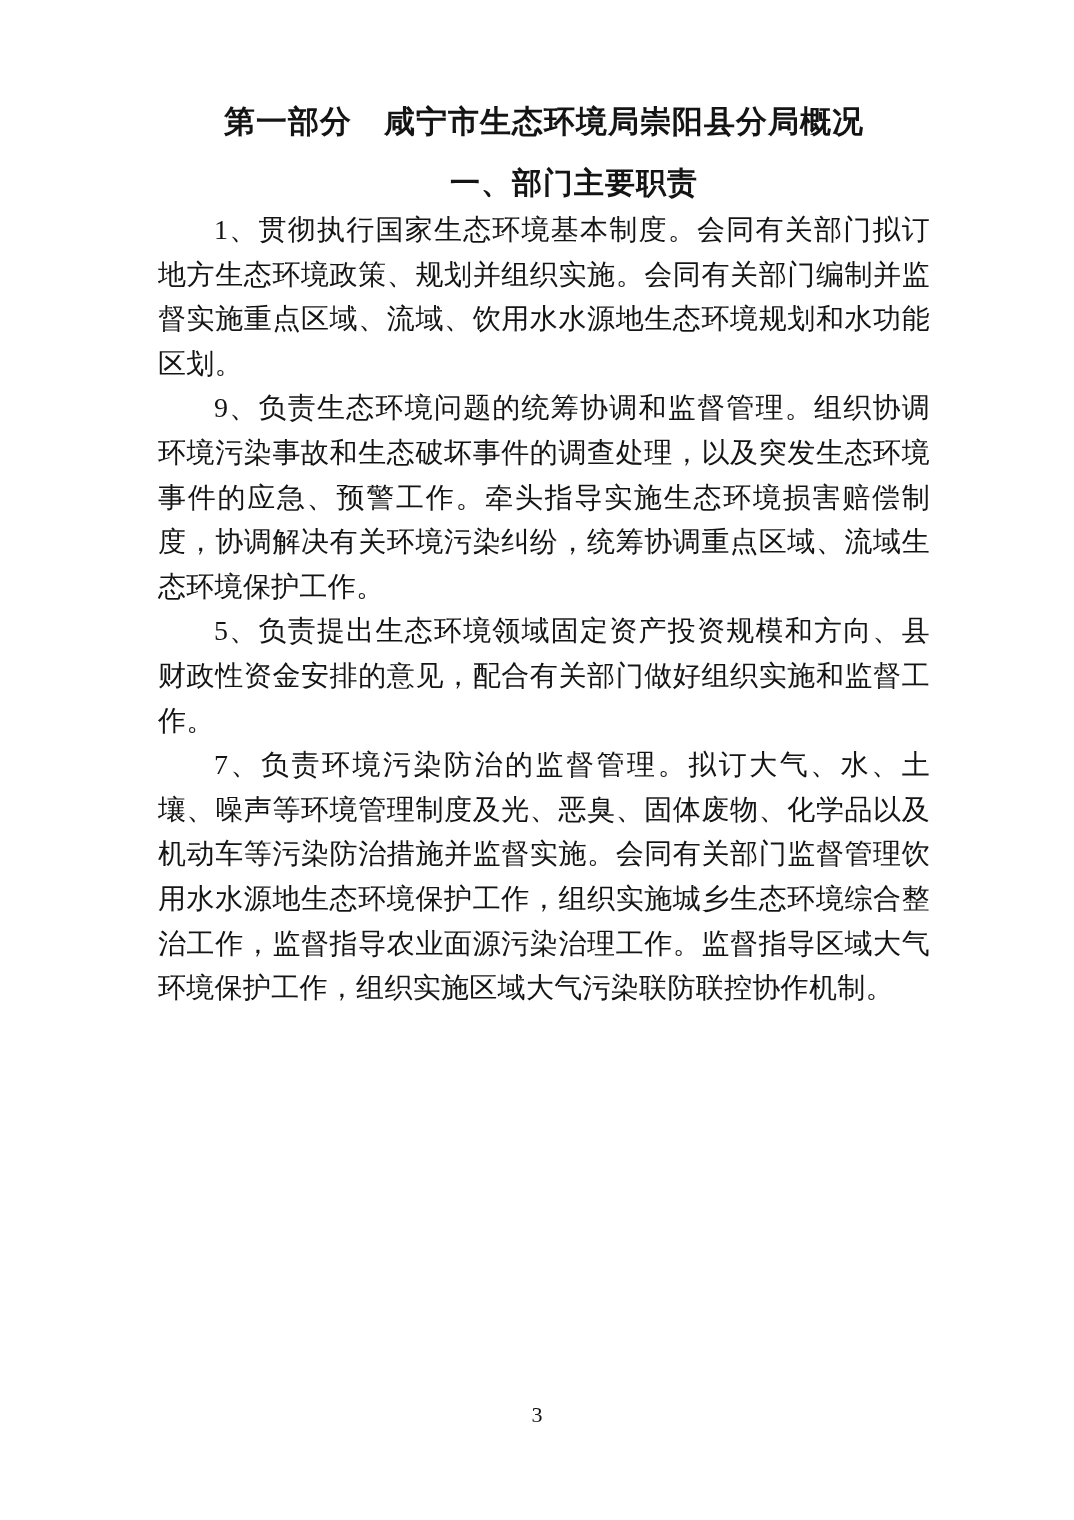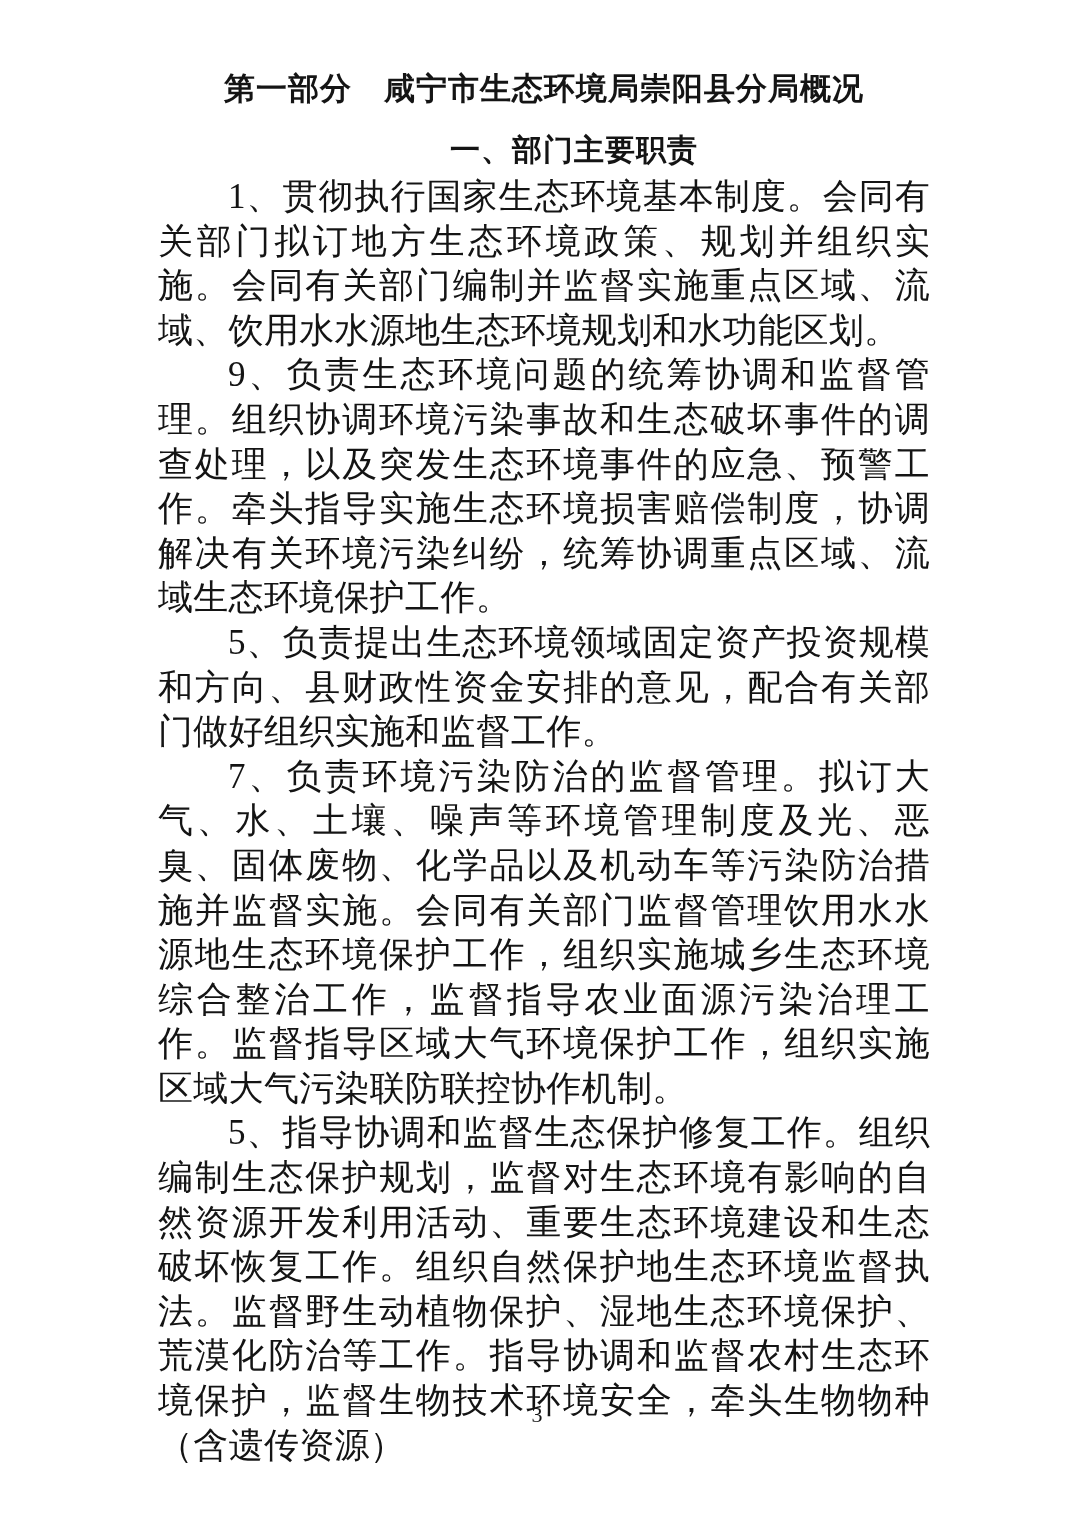--- a/index.html
+++ b/index.html
@@ -11,21 +11,21 @@
     position: relative;
     width: 1074px;
     height: 1520px;
     margin: 0 auto;
     background: #ffffff;
     color: #141414;
     overflow: hidden;
     font-family: "Liberation Serif", "DejaVu Serif", serif;
   }
   .content {
-    padding: 59px 144px 0 158px;
+    padding: 92px 144px 0 158px;
   }
   .doc-title {
     font-family: "Liberation Sans", "DejaVu Sans", sans-serif;
     font-weight: bold;
     font-size: 31px;
     line-height: 60px;
     text-align: center;
     letter-spacing: 1px;
     white-space: nowrap;
   }
@@ -34,21 +34,21 @@
     font-weight: bold;
     font-size: 30px;
     line-height: 50px;
     margin-top: 6px;
     text-indent: 2em;
     letter-spacing: 1px;
     text-align: center;
   }
   .body-text p {
     margin: 0;
-    font-size: 35px;
+    font-size: 28px;
     line-height: 44.6px;
     text-align: justify;
     text-justify: inter-character;
     text-indent: 2em;
     letter-spacing: 0.3px;
   }
   .page-number {
     position: absolute;
     top: 1402px;
     left: 0;
@@ -65,18 +65,17 @@
   <div class="content">
     <div class="doc-title">第一部分　咸宁市生态环境局崇阳县分局概况</div>
 
     <div class="section-heading">一、部门主要职责</div>
 
     <div class="body-text">
       <p>1、贯彻执行国家生态环境基本制度。会同有关部门拟订地方生态环境政策、规划并组织实施。会同有关部门编制并监督实施重点区域、流域、饮用水水源地生态环境规划和水功能区划。</p>
       <p>9、负责生态环境问题的统筹协调和监督管理。组织协调环境污染事故和生态破坏事件的调查处理，以及突发生态环境事件的应急、预警工作。牵头指导实施生态环境损害赔偿制度，协调解决有关环境污染纠纷，统筹协调重点区域、流域生态环境保护工作。</p>
       <p>5、负责提出生态环境领域固定资产投资规模和方向、县财政性资金安排的意见，配合有关部门做好组织实施和监督工作。</p>
       <p>7、负责环境污染防治的监督管理。拟订大气、水、土壤、噪声等环境管理制度及光、恶臭、固体废物、化学品以及机动车等污染防治措施并监督实施。会同有关部门监督管理饮用水水源地生态环境保护工作，组织实施城乡生态环境综合整治工作，监督指导农业面源污染治理工作。监督指导区域大气环境保护工作，组织实施区域大气污染联防联控协作机制。</p>
-      <p>5、指导协调和监督生态保护修复工作。组织编制生态保护规划，监督对生态环境有影响的自然资源开发利用活动、重要生态环境建设和生态破坏恢复工作。组织自然保护地生态环境监督执法。监督野生动植物保护、湿地生态环境保护、荒漠化防治等工作。指导协调和监督农村生态环境保护，监督生物技术环境安全，牵头生物物种（含遗传资源）</p>
     </div>
   </div>
 
   <div class="page-number">3</div>
 </div>
 
 </body></html>

